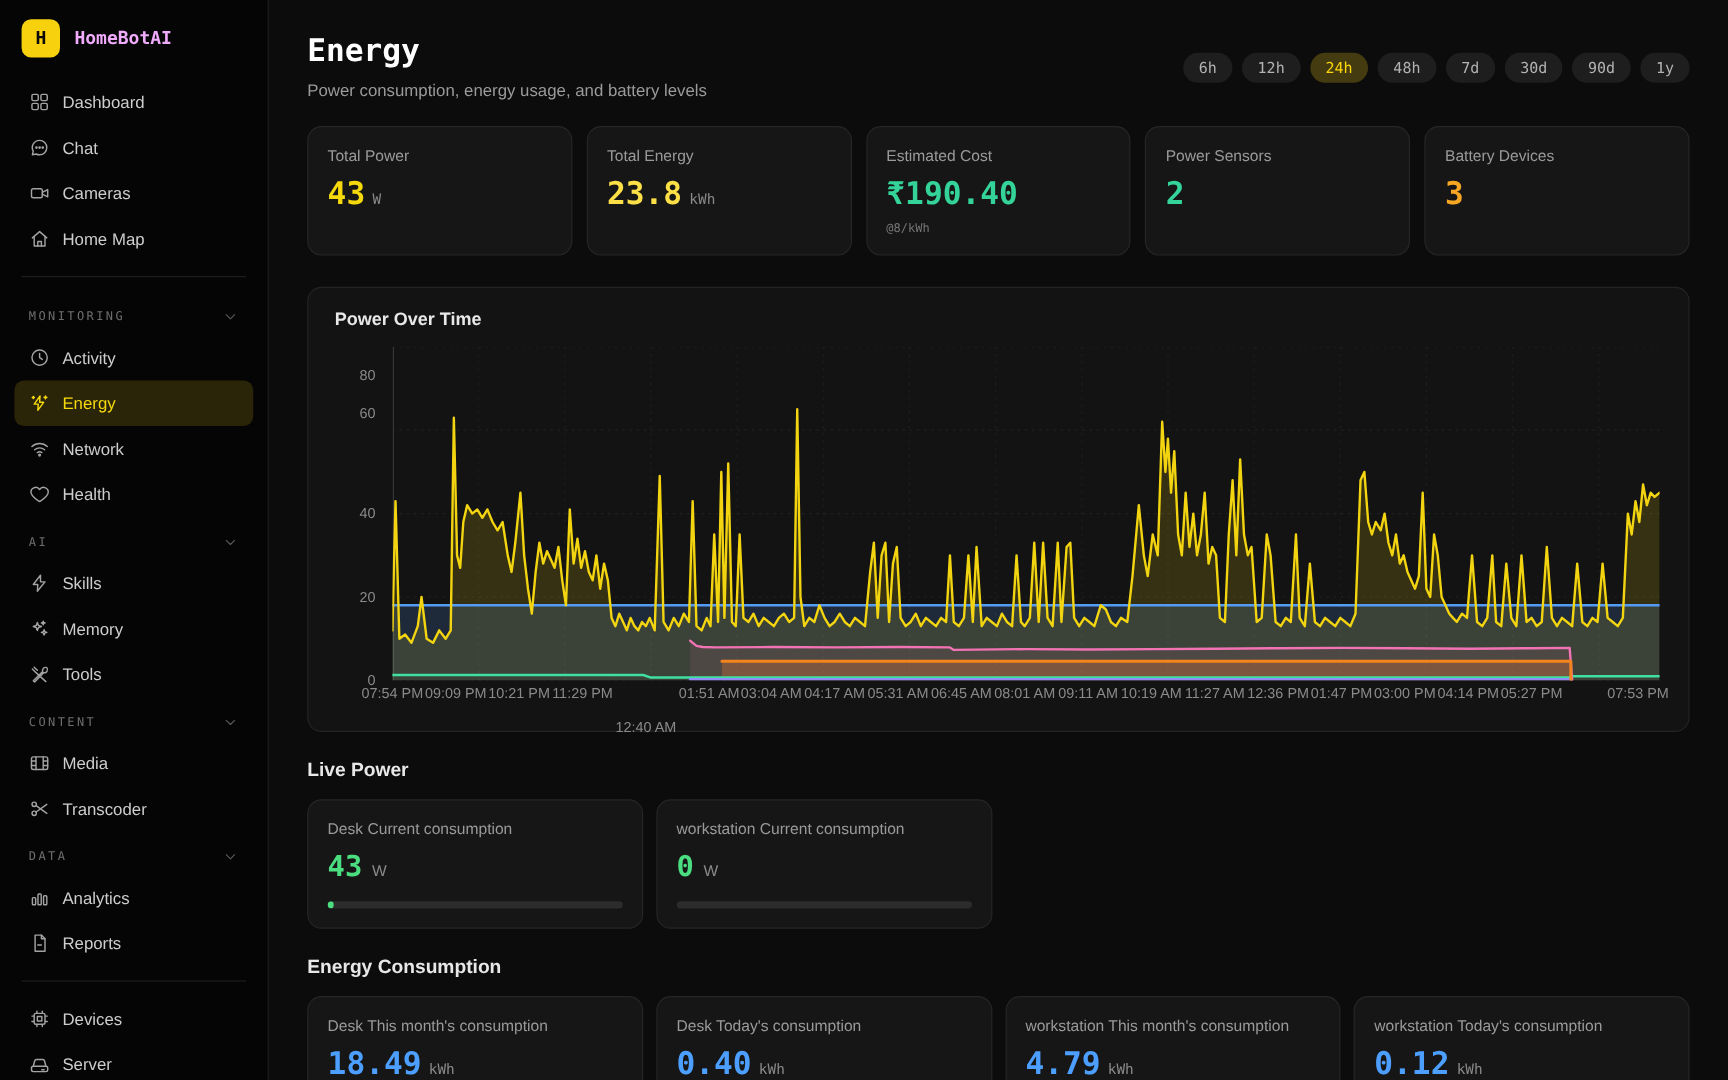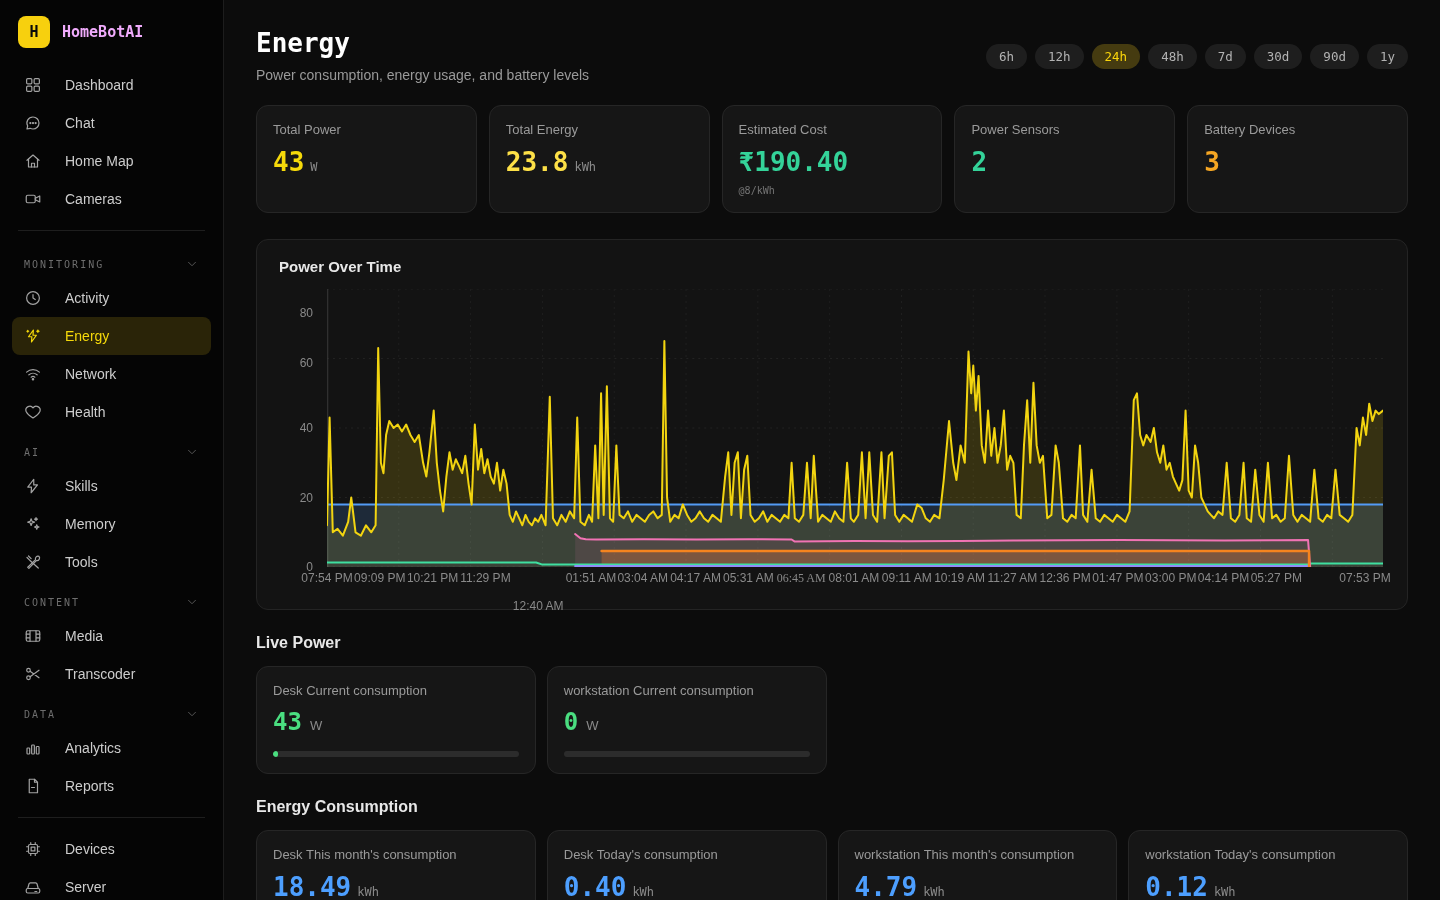--- a/index.html
+++ b/index.html
@@ -7,21 +7,21 @@
     font-family:"Liberation Sans", sans-serif; color:#e5e5e5; }
 
   
   .sidebar { position:fixed; left:0; top:0; width:224px; height:900px; background:#050505;
     border-right:1px solid #1d1d1d; padding:16px 12px; overflow:hidden; }
   .logo-row { display:flex; align-items:center; gap:12px; padding:0 6px; margin-bottom:18px; }
   .logo-sq { width:32px; height:32px; border-radius:8px; background:#f7d00e; color:#0a0a0a;
     display:flex; align-items:center; justify-content:center; font-weight:bold; font-size:15px;
     font-family:"DejaVu Sans Mono", monospace; }
   .logo-name { font-family:"DejaVu Sans Mono", monospace; font-weight:bold; font-size:15px; color:#f0abfc; }
-  .nav-item { display:flex; align-items:center; gap:23px; height:38px; padding:0 12px;
+  .nav-item { display:flex; align-items:center; gap:10px; height:38px; padding:0 12px;
     border-radius:8px; color:#cdcdcd; font-size:14px; cursor:pointer; }
   .nav-item svg { width:18px; height:18px; stroke:#a3a3a3; flex:0 0 18px; }
   .nav-item.active { background:#2a2408; color:#f5d90a; }
   .nav-item.active svg { stroke:#f5d90a; }
   .sec-head { display:flex; align-items:center; justify-content:space-between; padding:14px 12px 8px;
     font-family:"DejaVu Sans Mono", monospace; font-size:10px; letter-spacing:2px; color:#6e6e6e; }
   .sec-head svg { width:14px; height:14px; stroke:#5a5a5a; }
   .side-div { height:1px; background:#1e1e1e; margin:12px 6px; }
 
   
@@ -91,35 +91,35 @@
             <circle cx="8.5" cy="12" r=".7" fill="currentColor"></circle>
             <circle cx="12" cy="12" r=".7" fill="currentColor"></circle>
             <circle cx="15.5" cy="12" r=".7" fill="currentColor"></circle>
           </svg>
         </span>
         <span>Chat</span>
       </div>
       <div class="nav-item">
         <span style="width: 18px; height: 18px; display: inline-flex; flex: 0 0 18px;">
           <svg viewBox="0 0 24 24" fill="none" stroke="currentColor" stroke-width="1.6" stroke-linecap="round" stroke-linejoin="round">
+            <rect x="3" y="7" width="12" height="10" rx="2"></rect>
+            <path d="M15 11l6-3v8l-6-3"></path>
+          </svg>
+        </span>
+        <span>Cameras</span>
+      </div>
+      <div class="nav-item">
+        <span style="width: 18px; height: 18px; display: inline-flex; flex: 0 0 18px;">
+          <svg viewBox="0 0 24 24" fill="none" stroke="currentColor" stroke-width="1.6" stroke-linecap="round" stroke-linejoin="round">
             <path d="M4 11l8-7 8 7"></path>
             <path d="M6 9.5V20h12V9.5"></path>
             <path d="M10 20v-5h4v5"></path>
           </svg>
         </span>
         <span>Home Map</span>
-      </div>
-      <div class="nav-item">
-        <span style="width: 18px; height: 18px; display: inline-flex; flex: 0 0 18px;">
-          <svg viewBox="0 0 24 24" fill="none" stroke="currentColor" stroke-width="1.6" stroke-linecap="round" stroke-linejoin="round">
-            <rect x="3" y="7" width="12" height="10" rx="2"></rect>
-            <path d="M15 11l6-3v8l-6-3"></path>
-          </svg>
-        </span>
-        <span>Cameras</span>
       </div>
       <div class="side-div"></div>
       <div class="sec-head">
         <span>MONITORING</span>
         <span style="width: 14px; height: 14px; display: inline-flex;">
           <svg viewBox="0 0 24 24" fill="none" stroke="currentColor" stroke-width="1.6" stroke-linecap="round" stroke-linejoin="round">
             <path d="M6 9l6 6 6-6"></path>
           </svg>
         </span>
       </div>
@@ -329,21 +329,21 @@
       </div>
     </div>
 
   <div class="chart-card">
     <div class="chart-title">Power Over Time</div>
     <div class="chart-wrap">
       <div class="ylabels" id="ylabels">
           <div class="ylabel" style="top: 278px;">0</div>
           <div class="ylabel" style="top: 208.5px;">20</div>
           <div class="ylabel" style="top: 139px;">40</div>
-          <div class="ylabel" style="top: 74px; margin-left: 47px;">60</div>
+          <div class="ylabel" style="top: 55px; margin-left: 47px;">60</div>
           <div class="ylabel" style="top: 0px; margin-top: 24px;">80</div>
         </div>
       <div class="plot">
         <svg id="chart-svg" preserveAspectRatio="none" viewBox="0 0 1058 278">
             <line x1="0" y1="278.0" x2="1058" y2="278.0" stroke="#222222" stroke-dasharray="2 4"></line>
             <line x1="0" y1="208.5" x2="1058" y2="208.5" stroke="#222222" stroke-dasharray="2 4"></line>
             <line x1="0" y1="139.0" x2="1058" y2="139.0" stroke="#222222" stroke-dasharray="2 4"></line>
             <line x1="0" y1="69.5" x2="1058" y2="69.5" stroke="#222222" stroke-dasharray="2 4"></line>
             <line x1="0" y1="0.0" x2="1058" y2="0.0" stroke="#222222" stroke-dasharray="2 4"></line>
             <line x1="71.9" y1="0" x2="71.9" y2="278" stroke="#1f1f1f" stroke-dasharray="2 4"></line>
@@ -376,21 +376,21 @@
       <div class="xlabels" id="xlabels">
           <div class="xlabel" style="left: 0%;">07:54 PM</div>
           <div class="xlabel" style="left: 5%;">09:09 PM</div>
           <div class="xlabel" style="left: 10%;">10:21 PM</div>
           <div class="xlabel" style="left: 15%;">11:29 PM</div>
           <div class="xlabel" style="left: 20%; margin-top: 28px;">12:40 AM</div>
           <div class="xlabel" style="left: 25%;">01:51 AM</div>
           <div class="xlabel" style="left: 29.9%;">03:04 AM</div>
           <div class="xlabel" style="left: 34.9%;">04:17 AM</div>
           <div class="xlabel" style="left: 39.9%;">05:31 AM</div>
-          <div class="xlabel" style="left: 44.9%; font-family: Liberation Serif, serif;">06:45 AM</div>
+          <div class="xlabel" style="left: 44.9%;">06:45 AM</div>
           <div class="xlabel" style="left: 49.9%;">08:01 AM</div>
           <div class="xlabel" style="left: 54.9%;">09:11 AM</div>
           <div class="xlabel" style="left: 59.9%;">10:19 AM</div>
           <div class="xlabel" style="left: 64.9%;">11:27 AM</div>
           <div class="xlabel" style="left: 69.9%;">12:36 PM</div>
           <div class="xlabel" style="left: 74.9%;">01:47 PM</div>
           <div class="xlabel" style="left: 79.9%;">03:00 PM</div>
           <div class="xlabel" style="left: 84.9%;">04:14 PM</div>
           <div class="xlabel" style="left: 89.9%;">05:27 PM</div>
           <div class="xlabel" style="left: 98.3%;">07:53 PM</div>

